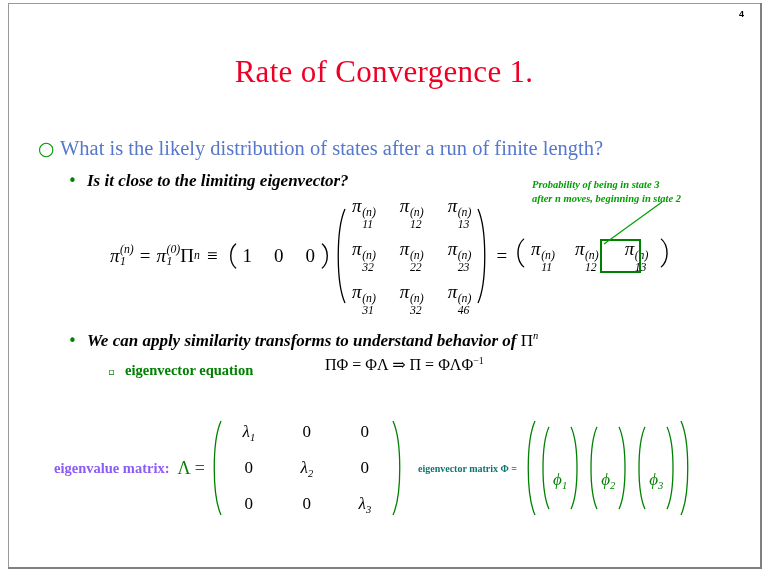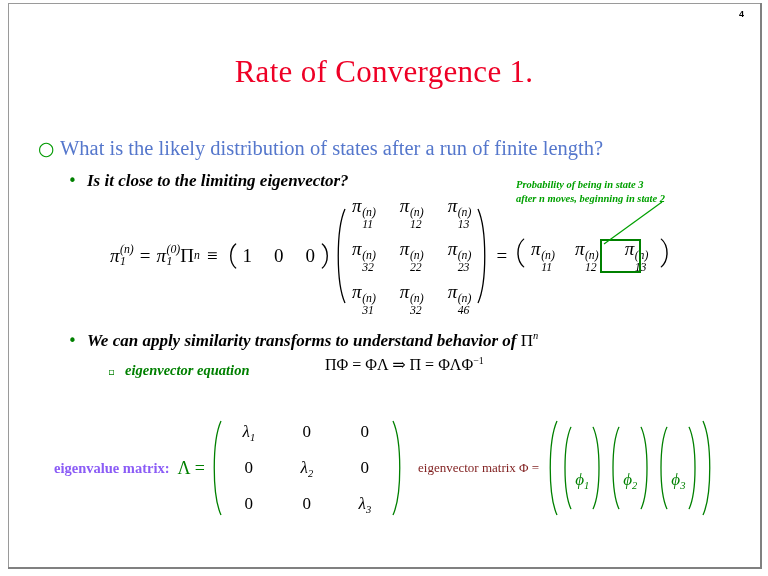--- a/index.html
+++ b/index.html
@@ -118,21 +118,20 @@
     color: #008000;
     font-size: 10px;
     line-height: 1;
     font-family: "DejaVu Sans", sans-serif;
   }
   .b3-text {
     color: #008000;
     font-size: 14.5px;
     font-weight: bold;
     white-space: nowrap;
-    font-style: italic;
   }
 
   
   .math {
     font-family: "Liberation Serif", "DejaVu Serif", serif;
     white-space: nowrap;
     color: #000000;
   }
   .mi { font-style: italic; }
   .sym { font-style: normal; }
@@ -196,21 +195,21 @@
     display: inline-block;
     width: 13px;
     align-self: stretch;
     position: relative;
   }
   .pbig svg { position: absolute; left: 0; top: 0; width: 100%; height: 100%; }
 
   
   #probability-annotation {
     position: absolute;
-    left: 516px;
+    left: 532px;
     top: 178px;
     color: #00a000;
     font-size: 10.5px;
     font-style: italic;
     font-weight: bold;
     line-height: 1.35;
     white-space: nowrap;
     font-family: "Liberation Serif", "DejaVu Serif", serif;
   }
   #highlight-box {
@@ -274,23 +273,23 @@
   
   #eigenvector-block {
     position: absolute;
     left: 418px;
     top: 420px;
     display: flex;
     align-items: center;
     color: #008000;
   }
   #eigenvector-label {
-    color: #7f1d1d;
-    font-size: 13px;
-    font-weight: normal;
+    color: #0f766e;
+    font-size: 10px;
+    font-weight: bold;
     white-space: nowrap;
     margin-right: 6px;
   }
   #eigenvector-matrix {
     display: inline-flex;
     align-items: stretch;
     height: 96px;
   }
   #eigenvector-matrix .colgroup {
     display: flex;

